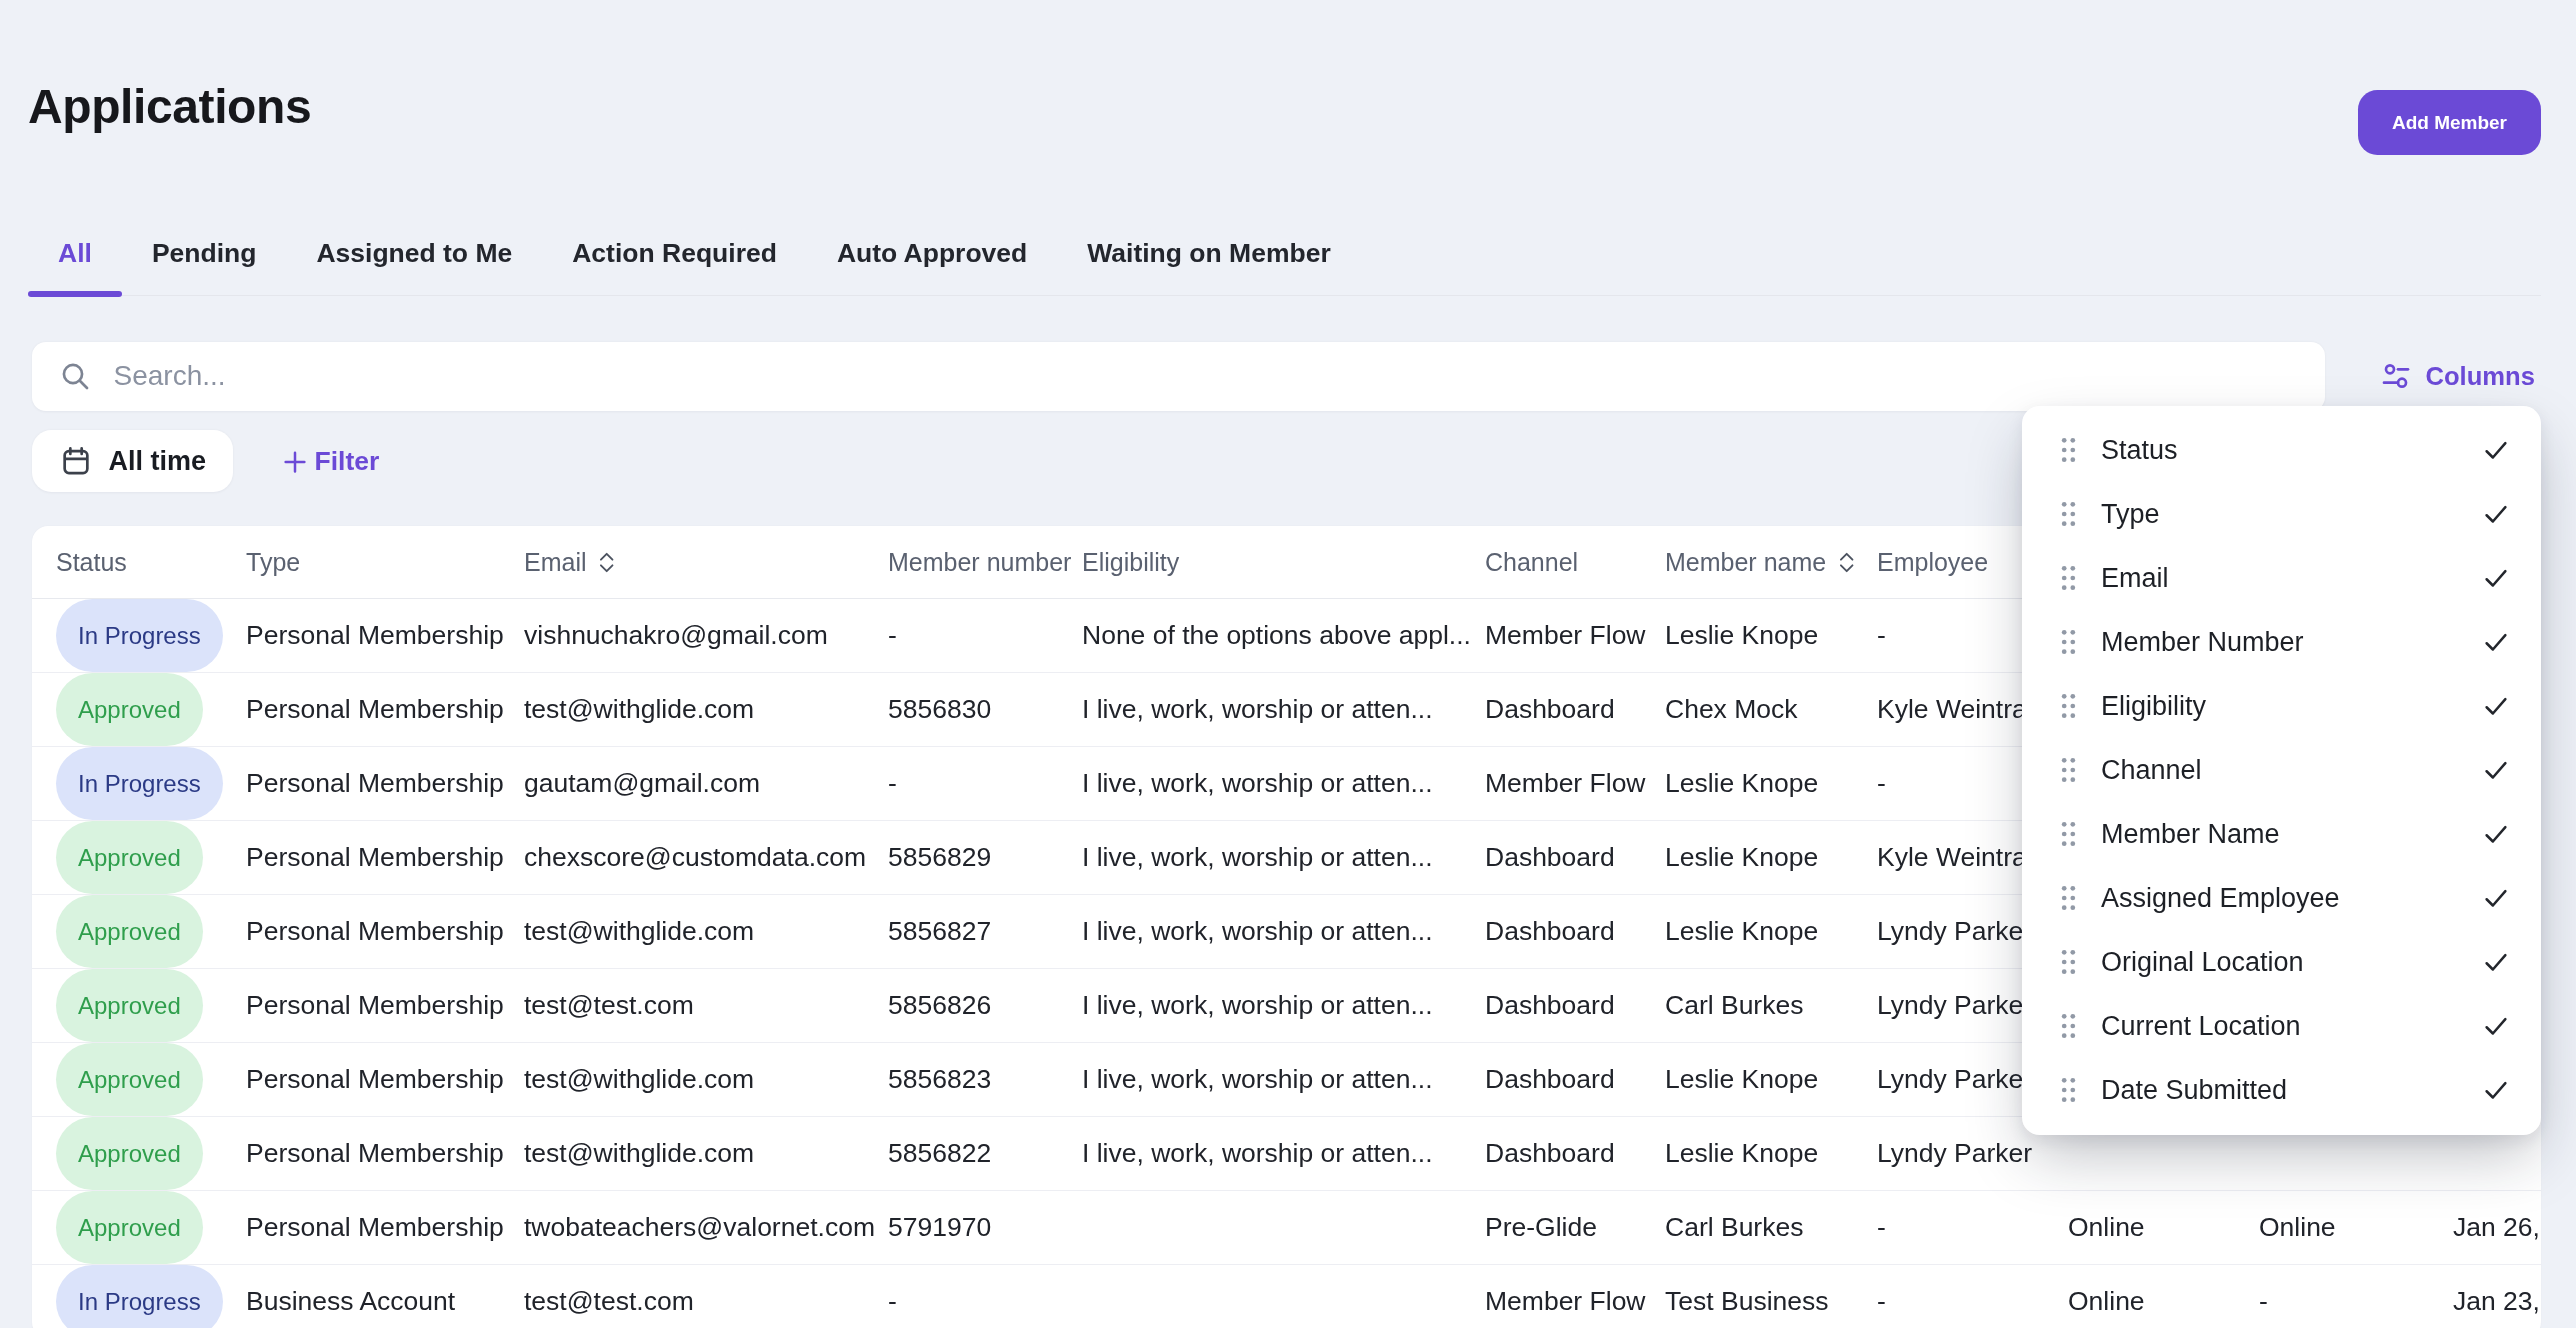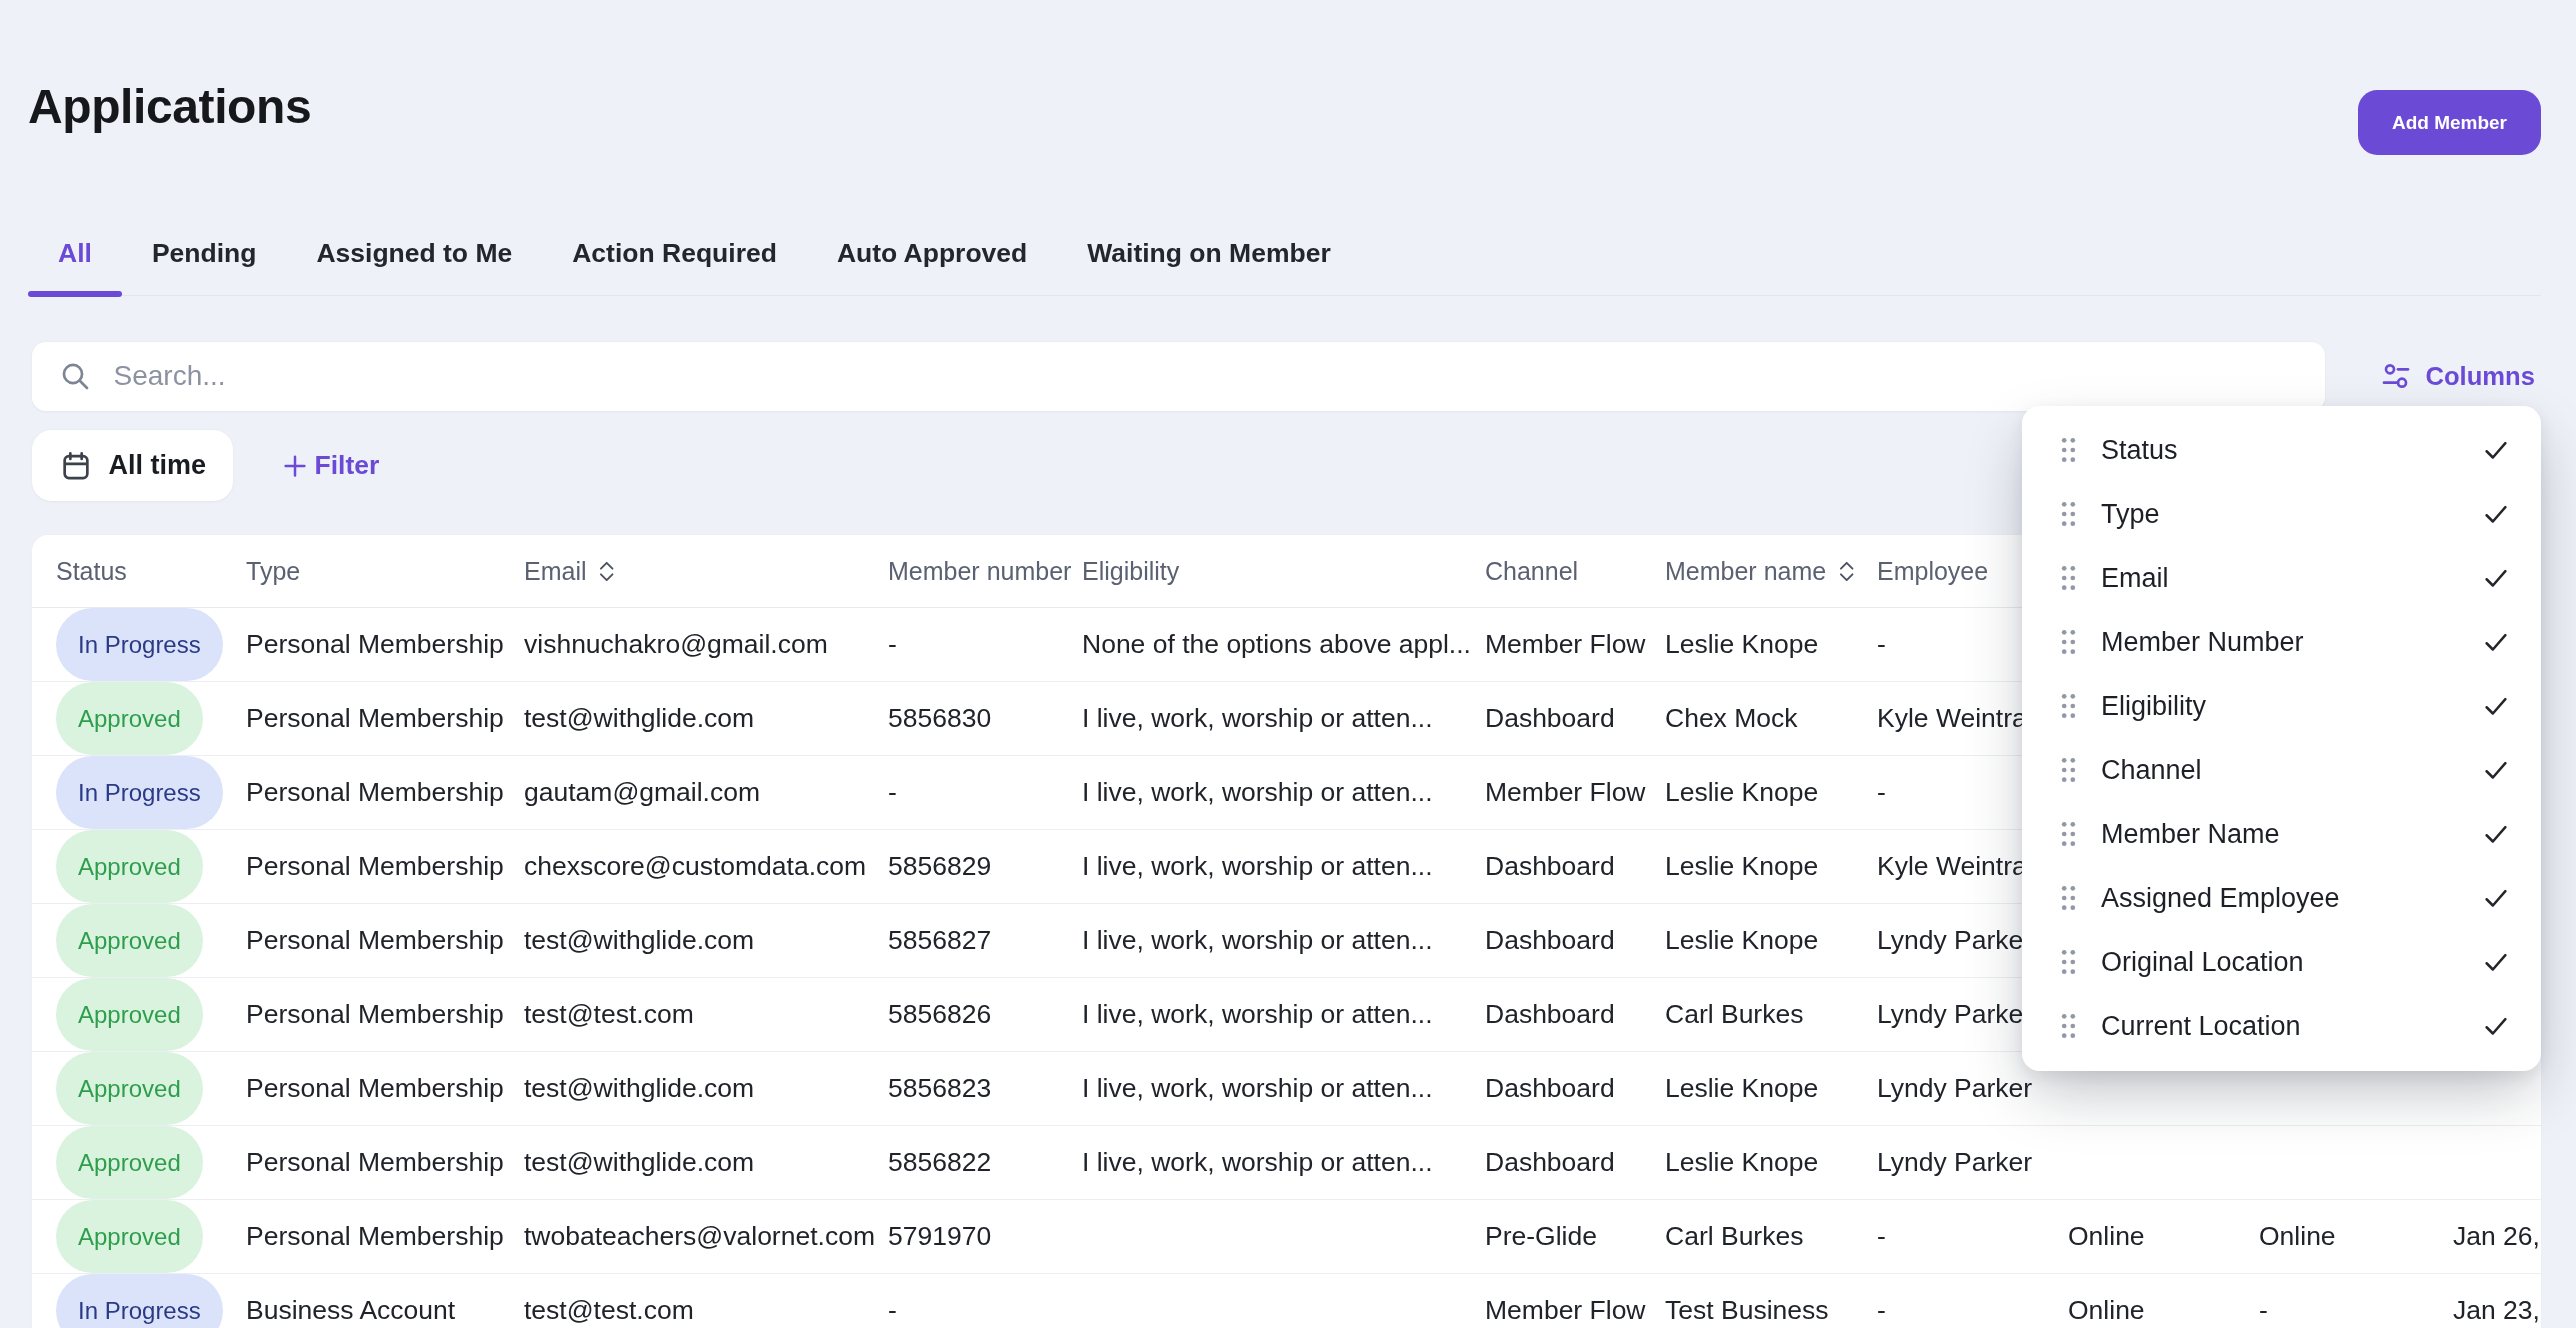--- a/index.html
+++ b/index.html
@@ -28,21 +28,21 @@
   .search{
     flex:1;display:flex;align-items:center;gap:21px;background:#fff;border-radius:14px;height:69px;
     padding:0 26.5px;box-shadow:0 0.9px 2.6px rgba(22,28,45,.05);
   }
   .search input{flex:1;border:none;outline:none;background:transparent;font-family:inherit;font-size:28px;color:#22252c;}
   .search input::placeholder{color:#8b92a1;}
   .columns-btn{display:flex;align-items:center;gap:14px;background:none;border:none;cursor:pointer;
     font-family:inherit;font-size:25.6px;font-weight:700;color:#6b4ad6;white-space:nowrap;}
   
   .filter-row{display:flex;align-items:center;gap:41px;margin:19.4px 35px 0 32px;}
-  .alltime{display:flex;align-items:center;gap:16px;background:#fff;border:none;border-radius:19.4px;height:71px;
+  .alltime{display:flex;align-items:center;gap:16px;background:#fff;border:none;border-radius:19.4px;height:62px;
     padding:0 26.5px;font-family:inherit;font-size:27px;font-weight:700;color:#191c22;cursor:pointer;
     box-shadow:0 0.9px 2.6px rgba(22,28,45,.05);}
   .filter-btn{display:flex;align-items:flex-end;gap:5px;background:none;border:none;cursor:pointer;
     font-family:inherit;font-size:26.5px;font-weight:700;color:#6b4ad6;}
   
   .table-card{margin:34px 35px 0 32px;background:#fff;border-radius:16px;overflow:hidden;box-shadow:0 0.9px 1.8px rgba(22,28,45,.04);}
   table{border-collapse:collapse;table-layout:fixed;width:2580px;}
   col.c1{width:214px}col.c2{width:278px}col.c3{width:364px}col.c4{width:194px}col.c5{width:403px}
   col.c6{width:180px}col.c7{width:212px}col.c8{width:191px}col.c9{width:191px}col.c10{width:194px}col.c11{width:159px}
   thead th{height:72px;padding:0;border-bottom:0.9px solid #e7e9ee;text-align:left;
@@ -519,14 +519,32 @@
           <circle cx="14" cy="22" r="2.2"></circle>
         </svg>
       </span>
       <span class="mlabel">Current Location</span>
       <span class="icon">
         <svg width="30" height="30" viewBox="0 0 24 24" fill="none" stroke="#23262c" stroke-width="2" stroke-linecap="round" stroke-linejoin="round">
           <path d="M4.5 13 9.5 18 19.5 6.5"></path>
         </svg>
       </span>
     </div>
+    <div class="menu-item">
+      <span class="icon">
+        <svg width="23" height="28" viewBox="0 0 20 26" fill="#9199a6">
+          <circle cx="6" cy="4" r="2.2"></circle>
+          <circle cx="14" cy="4" r="2.2"></circle>
+          <circle cx="6" cy="13" r="2.2"></circle>
+          <circle cx="14" cy="13" r="2.2"></circle>
+          <circle cx="6" cy="22" r="2.2"></circle>
+          <circle cx="14" cy="22" r="2.2"></circle>
+        </svg>
+      </span>
+      <span class="mlabel">Date Submitted</span>
+      <span class="icon">
+        <svg width="30" height="30" viewBox="0 0 24 24" fill="none" stroke="#23262c" stroke-width="2" stroke-linecap="round" stroke-linejoin="round">
+          <path d="M4.5 13 9.5 18 19.5 6.5"></path>
+        </svg>
+      </span>
+    </div>
   </div>
 
 
 </body></html>

